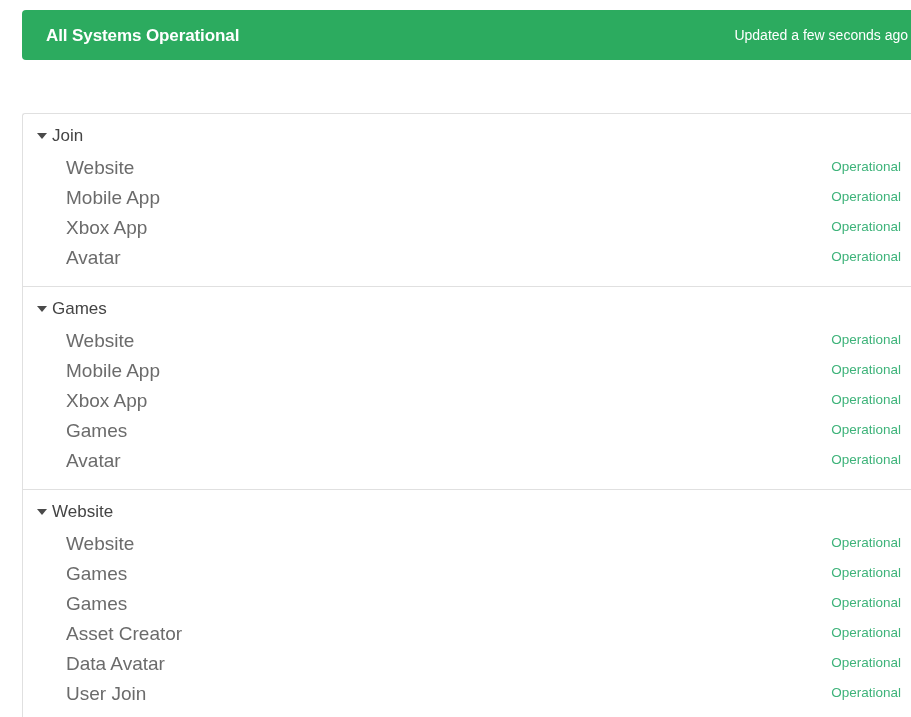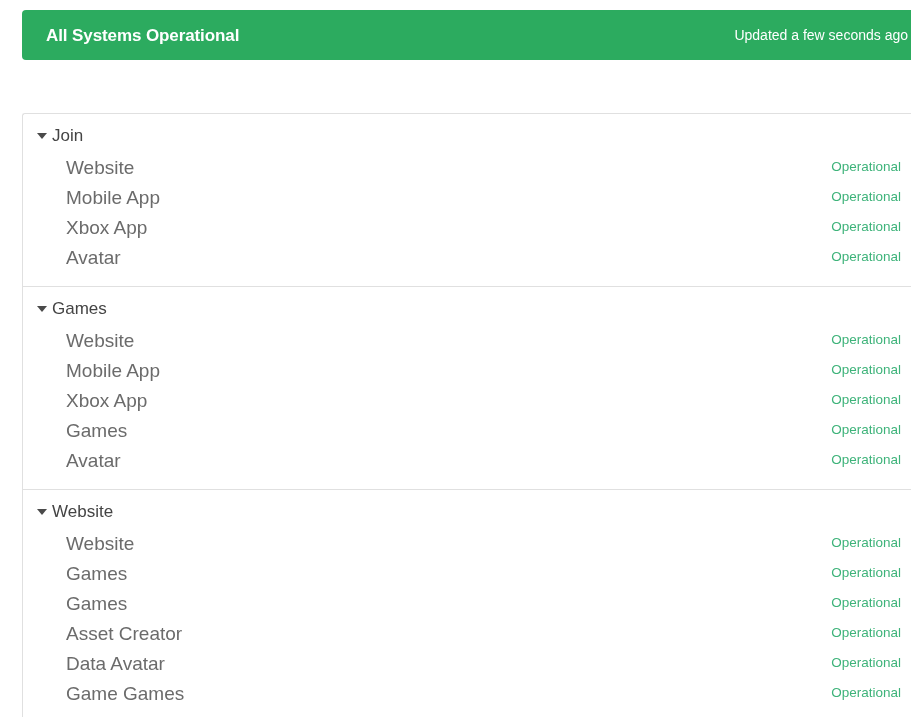--- a/index.html
+++ b/index.html
@@ -199,21 +199,21 @@
       </div>
       <div class="component-row">
         <span class="component-name">Asset Creator</span>
         <span class="component-status">Operational</span>
       </div>
       <div class="component-row">
         <span class="component-name">Data Avatar</span>
         <span class="component-status">Operational</span>
       </div>
       <div class="component-row">
-        <span class="component-name">Game Games</span>
+        <span class="component-name">User Join</span>
         <span class="component-status">Operational</span>
       </div>
       <div class="component-row">
         <span class="component-name">Avatar</span>
         <span class="component-status">Operational</span>
       </div>
     </div>
   </div>
 
 </body></html>

